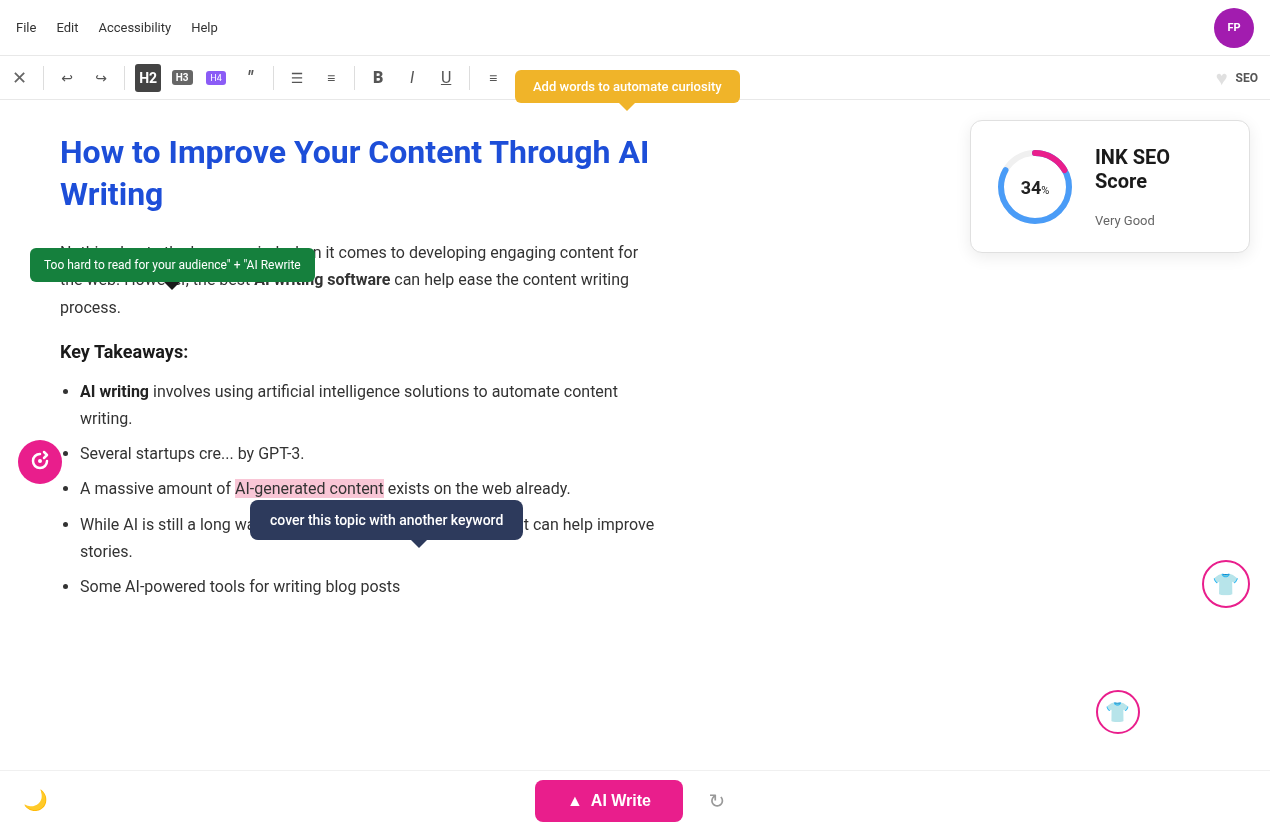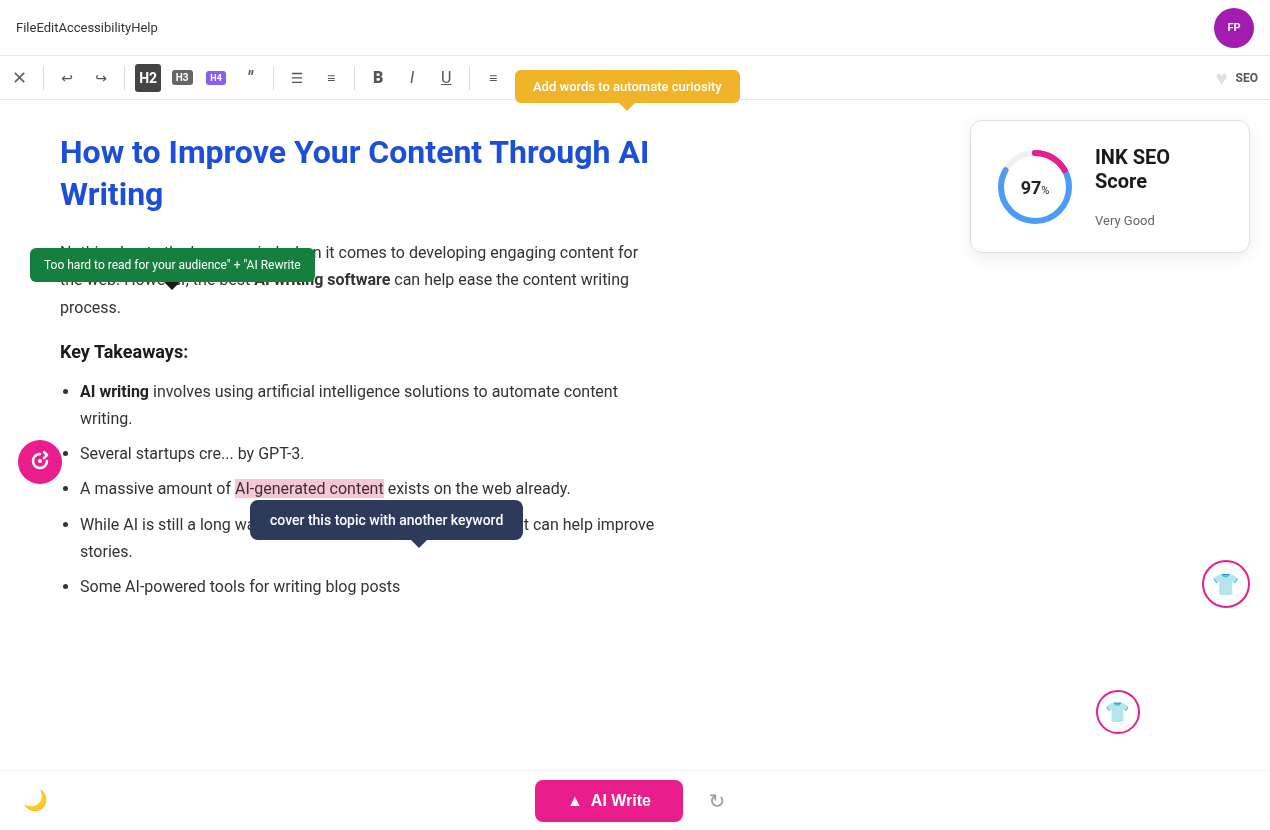--- a/index.html
+++ b/index.html
@@ -16,42 +16,42 @@
       display: flex; flex-direction: column; align-items: center; justify-content: center;
       gap: 2px;
     }
     .logo-lines { width: 20px; }
     .logo-line { height: 2px; background: #fff; border-radius: 1px; margin: 1px 0; }
     .logo-line:nth-child(1) { width: 100%; }
     .logo-line:nth-child(2) { width: 100%; }
     .logo-line:nth-child(3) { width: 60%; }
     .beta-label { font-size: 8px; color: #fff; font-weight: 700; letter-spacing: 1px; }
     .app-title { font-size: 14px; font-weight: 600; color: #222; }
-    .menu-items { display: flex; }
+    .menu-items { display: flex; gap: 20px; }
     .menu-item { font-size: 13px; color: #333; cursor: pointer; }
     .avatar {
       width: 40px; height: 40px; background: #a21caf; border-radius: 50%;
       display: flex; align-items: center; justify-content: center;
       color: #fff; font-size: 11px; font-weight: 700; margin-left: auto;
     }
 
     
     .toolbar {
       display: flex; align-items: center; height: 44px; padding: 0 12px;
       border-bottom: 1px solid #e8e8e8; gap: 4px; position: relative;
     }
     .toolbar-close { color: #666; cursor: pointer; font-size: 18px; margin-right: 8px; }
     .toolbar-sep { width: 1px; height: 24px; background: #ddd; margin: 0 4px; }
     .tb-btn {
       width: 30px; height: 28px; display: flex; align-items: center; justify-content: center;
       cursor: pointer; border-radius: 4px; color: #555; font-size: 14px;
     }
     .tb-h2 { font-size: 14px; font-weight: 700; background: #444; color: #fff; border-radius: 3px; padding: 6px 4px; }
     .tb-h3 { font-size: 10px; font-weight: 700; background: #666; color: #fff; border-radius: 3px; padding: 2px 4px; }
-    .tb-h4 { font-size: 9px; font-weight: 700; background: #8b5cf6; color: #fff; border-radius: 3px; padding: 2px 4px; }
+    .tb-h4 { font-size: 9px; font-weight: 400; background: #8b5cf6; color: #fff; border-radius: 3px; padding: 2px 4px; }
     .tb-quote { font-size: 18px; color: #555; font-style: italic; font-weight: 700; }
     .toolbar-right { margin-left: auto; display: flex; align-items: center; gap: 8px; }
     .heart-btn { color: #e0e0e0; font-size: 20px; cursor: pointer; }
     .seo-btn { font-size: 12px; font-weight: 700; color: #555; cursor: pointer; }
 
     
     .main-area { display: flex; height: calc(830px - 100px); position: relative; }
     .editor-area { flex: 1; padding: 32px 60px; overflow-y: auto; position: relative; }
 
     
@@ -243,21 +243,21 @@
   <div class="seo-card">
     <div class="score-circle-container">
       <svg class="score-svg" viewBox="0 0 80 80">
         <circle class="score-track" cx="40" cy="40" r="34"></circle>
 
         <circle class="score-fill-blue" cx="40" cy="40" r="34" stroke-dasharray="213.6" stroke-dashoffset="36"></circle>
 
         <circle cx="40" cy="40" r="34" fill="none" stroke="#e91e8c" stroke-width="6" stroke-linecap="round" stroke-dasharray="213.6" stroke-dashoffset="178"></circle>
       </svg>
       <div class="score-value">
-        <span>97</span><span class="score-pct">%</span>
+        <span>34</span><span class="score-pct">%</span>
       </div>
     </div>
     <div>
       <div class="seo-label">INK SEO Score</div>
       <div class="seo-sublabel">Very Good</div>
     </div>
   </div>
 </div>
 
 <div class="bottom-bar">

